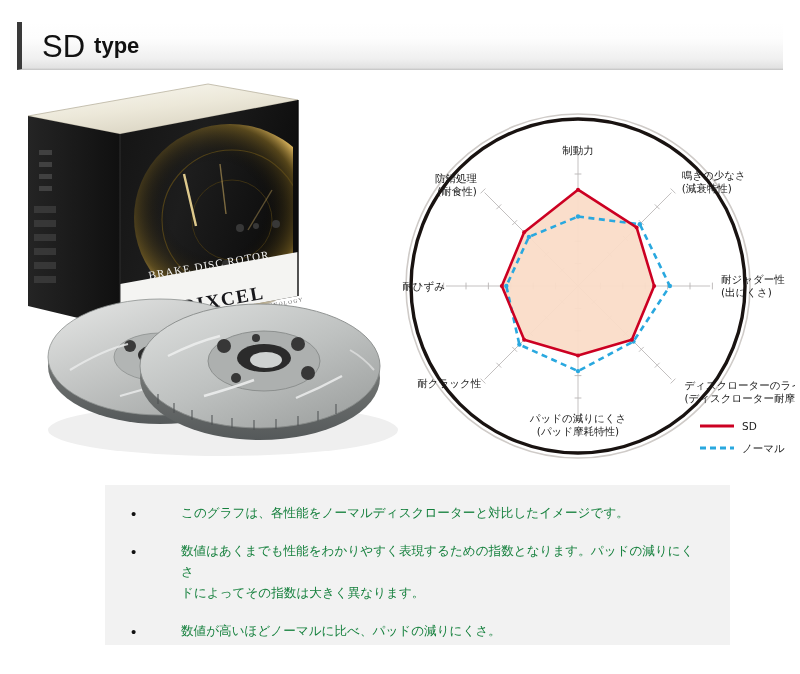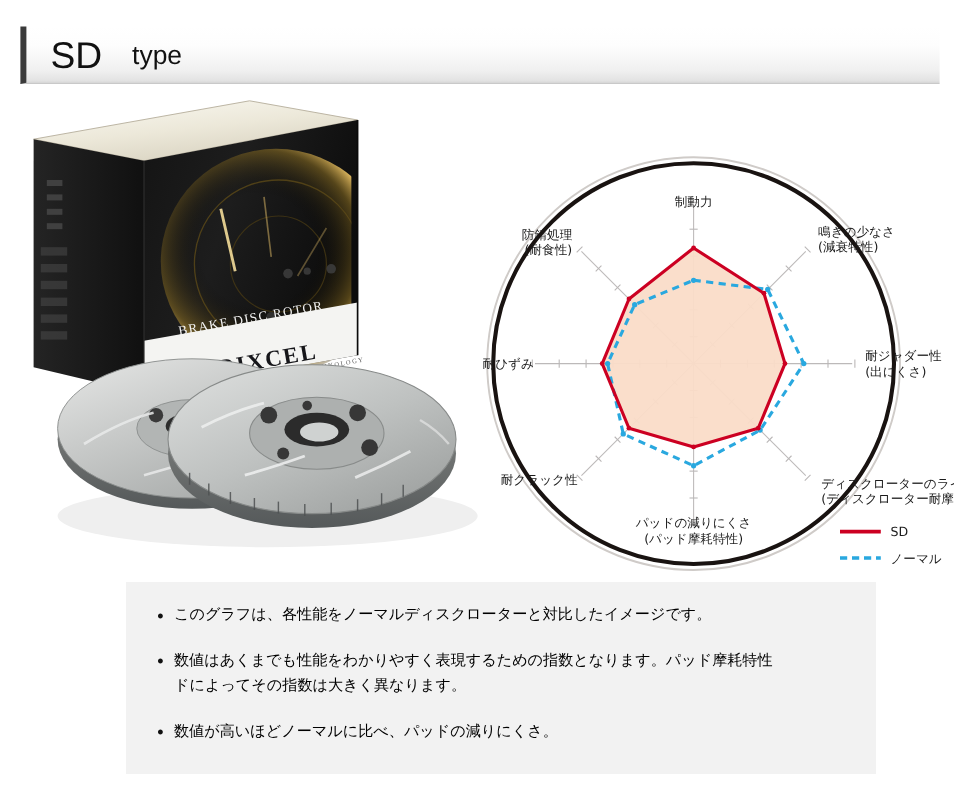--- a/index.html
+++ b/index.html
@@ -22,32 +22,32 @@
   }
   #header-inner{
     position:absolute;left:20px;top:0;height:48px;
     display:flex;align-items:center;
   }
   .title-main{
     font-size:31px;font-weight:400;letter-spacing:0px;color:#111;
     line-height:1;
   }
   .title-sub{
-    font-size:22px;font-weight:400;color:#111;margin-left:25px;line-height:1;
+    font-size:22px;font-weight:700;color:#111;margin-left:9px;line-height:1;
   }
 
   
   #photo{
     position:absolute;left:8px;top:78px;width:420px;height:400px;
   }
   #photo svg{display:block;}
 
   
   #chart{
-    position:absolute;left:395px;top:105px;width:400px;height:390px;
+    position:absolute;left:395px;top:88px;width:400px;height:390px;
   }
   #chart svg{display:block;}
   .ax-label{
     font-family:"DejaVu Sans","Liberation Sans",sans-serif;
     font-size:10.5px;fill:#1b1b1b;
   }
   .legend-label{
     font-family:"DejaVu Sans","Liberation Sans",sans-serif;
     font-size:10.5px;fill:#1b1b1b;
   }
@@ -62,23 +62,24 @@
   .note{
     display:flex;align-items:flex-start;
     margin-bottom:17px;
   }
   .note:last-child{margin-bottom:0;}
   .bullet{
     flex:0 0 auto;width:14px;
     font-size:15px;line-height:21px;color:#111;text-align:left;
   }
   .note-text{
-    font-family:Liberation Mono, monospace;
-    font-size:12.6px;line-height:21px;color:#000000;
+    font-family:Liberation Serif, serif;
+    font-size:12.6px;line-height:21px;color:#15803d;
     white-space:pre-line;
+    margin-left:36px;
   }
 </style>
 </head>
 <body>
 
 <div id="header">
   <div id="header-inner">
     <span class="title-main">SD</span>
     <span class="title-sub">type</span>
   </div>
@@ -326,20 +327,20 @@
   </svg>
 </div>
 
 <div id="notes">
   <div class="note">
     <span class="bullet">•</span>
     <span class="note-text">このグラフは、各性能をノーマルディスクローターと対比したイメージです。</span>
   </div>
   <div class="note">
     <span class="bullet">•</span>
-    <span class="note-text">数値はあくまでも性能をわかりやすく表現するための指数となります。パッド摩耗特性
+    <span class="note-text">数値はあくまでも性能をわかりやすく表現するための指数となります。パッドの減りにくさ
 ドによってその指数は大きく異なります。</span>
   </div>
   <div class="note">
     <span class="bullet">•</span>
     <span class="note-text">数値が高いほどノーマルに比べ、パッドの減りにくさ。</span>
   </div>
 </div>
 
 </body></html>

